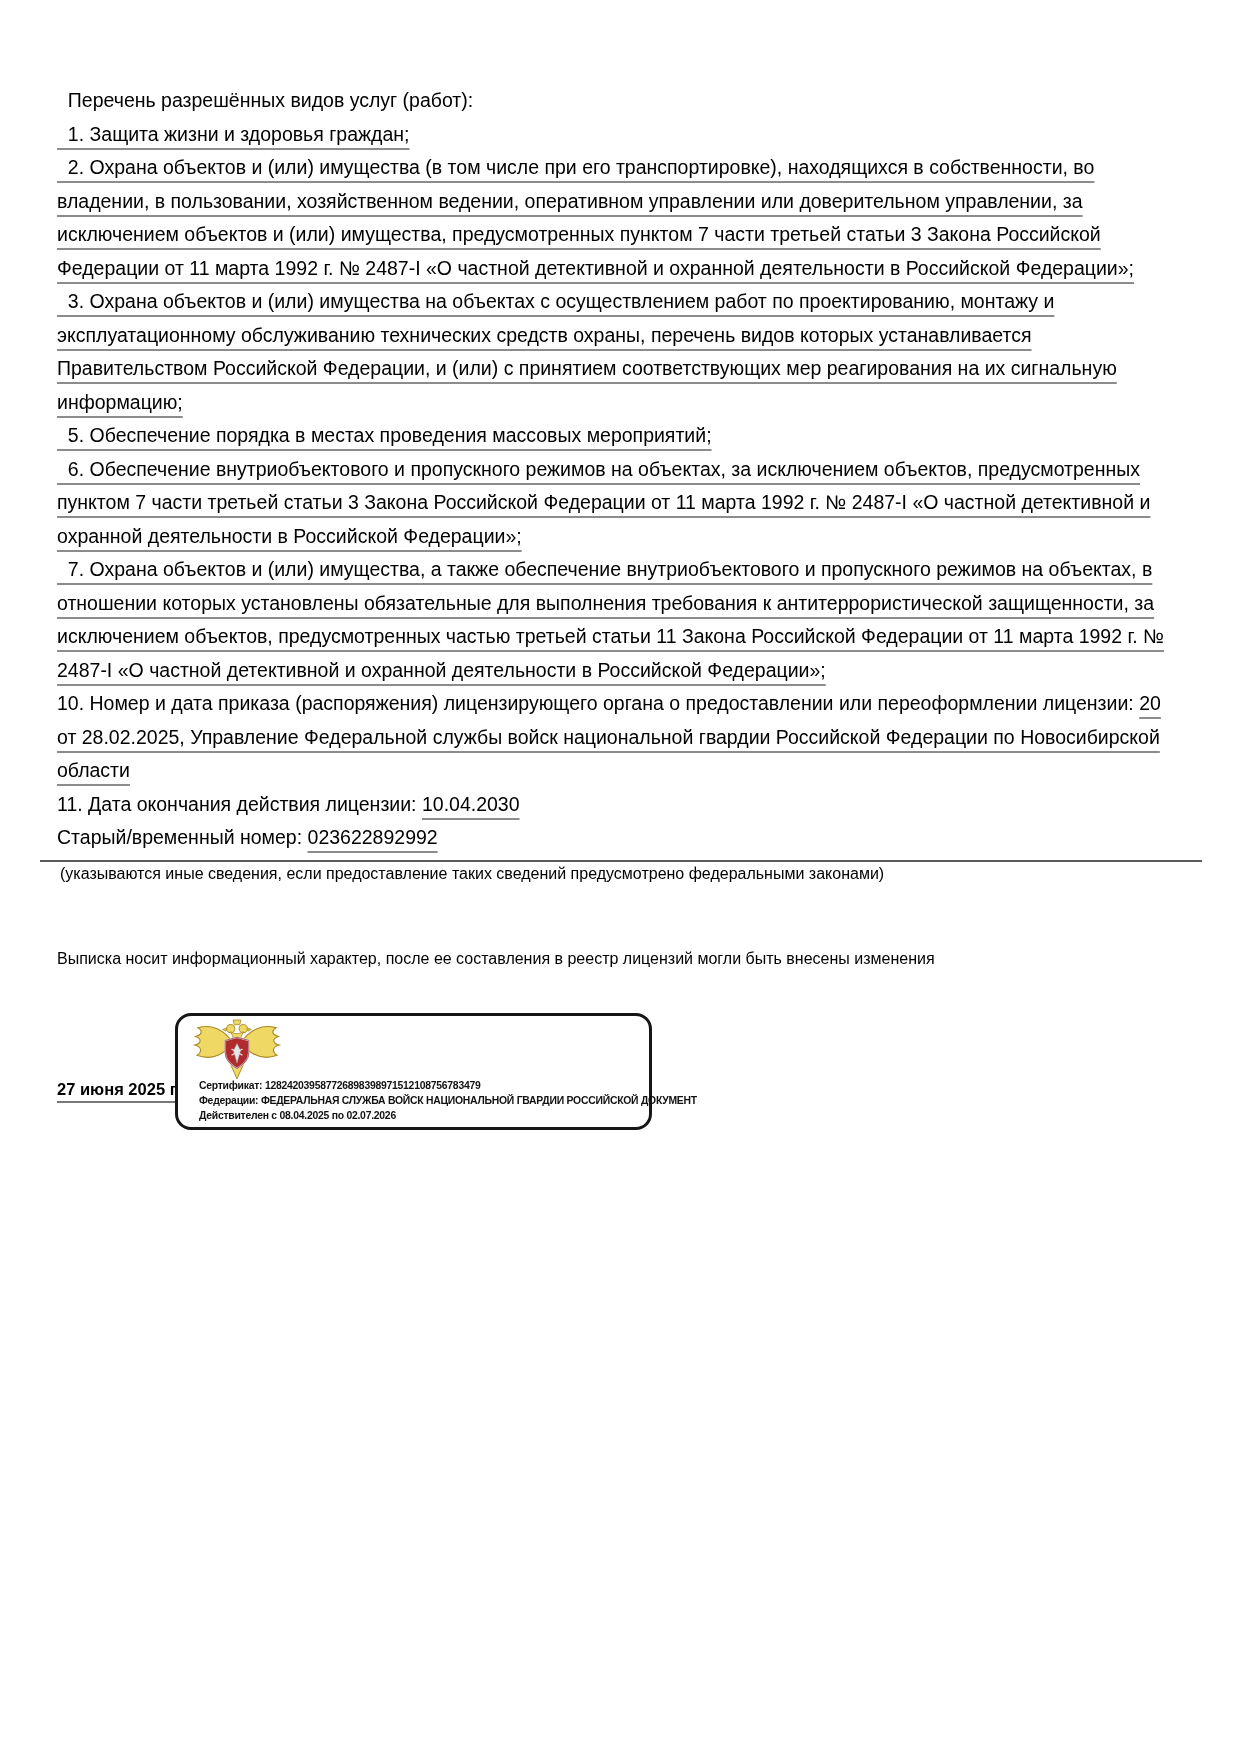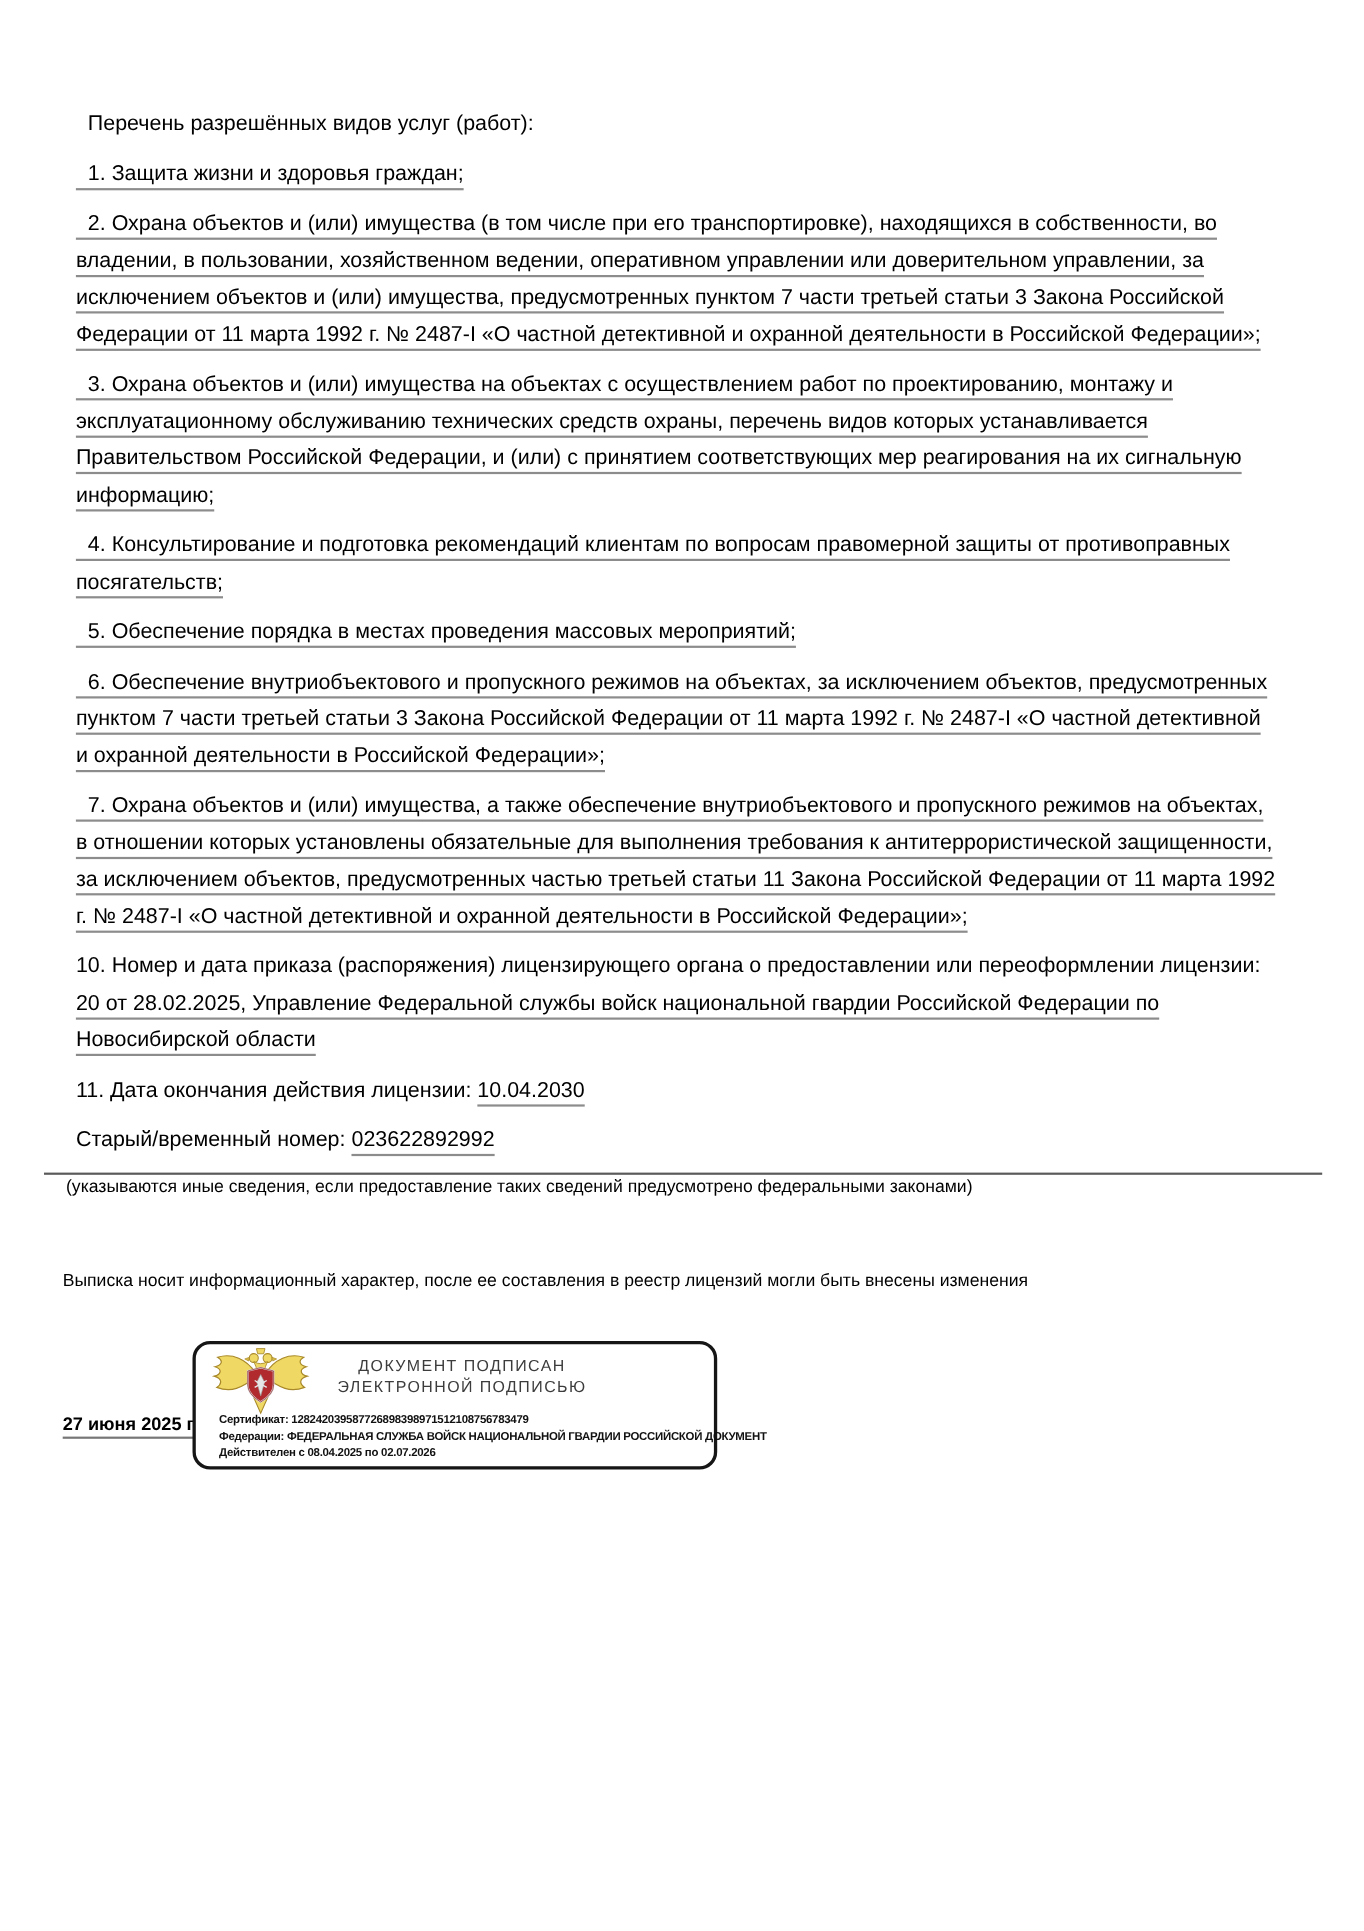--- a/index.html
+++ b/index.html
@@ -8,21 +8,21 @@
     width: 1240px;
     height: 1755px;
     background: #ffffff;
     font-family: "Liberation Sans", sans-serif;
     color: #000;
     overflow: hidden;
     box-sizing: border-box;
     padding: 84px 68px 0 57px;
   }
   .body-line {
-    margin: 12px;
+    margin: 0;
     font-size: 19.5px;
     line-height: 33.5px;
     color: #000;
   }
   .u {
     text-decoration: underline;
     text-decoration-color: #8c8c8c;
     text-decoration-thickness: 1.5px;
     text-underline-offset: 7px;
     text-align: right;
@@ -105,21 +105,20 @@
 </head>
 <body>
 
 <div class="page">
 
   <p class="body-line">&nbsp; Перечень разрешённых видов услуг (работ):</p>
 
   <p class="body-line"><span class="u">&nbsp; 1. Защита жизни и здоровья граждан;</span></p>
   <p class="body-line"><span class="u">&nbsp; 2. Охрана объектов и (или) имущества (в том числе при его транспортировке), находящихся в собственности, во владении, в пользовании, хозяйственном ведении, оперативном управлении или доверительном управлении, за исключением объектов и (или) имущества, предусмотренных пунктом 7 части третьей статьи 3 Закона Российской Федерации от 11 марта 1992 г. № 2487-I «О частной детективной и охранной деятельности в Российской Федерации»;</span></p>
   <p class="body-line"><span class="u">&nbsp; 3. Охрана объектов и (или) имущества на объектах с осуществлением работ по проектированию, монтажу и эксплуатационному обслуживанию технических средств охраны, перечень видов которых устанавливается Правительством Российской Федерации, и (или) с принятием соответствующих мер реагирования на их сигнальную информацию;</span></p>
-  <p class="body-line"><span class="u">&nbsp; 4. Консультирование и подготовка рекомендаций клиентам по вопросам правомерной защиты от противоправных посягательств;</span></p>
   <p class="body-line"><span class="u">&nbsp; 5. Обеспечение порядка в местах проведения массовых мероприятий;</span></p>
   <p class="body-line"><span class="u">&nbsp; 6. Обеспечение внутриобъектового и пропускного режимов на объектах, за исключением объектов, предусмотренных пунктом 7 части третьей статьи 3 Закона Российской Федерации от 11 марта 1992 г. № 2487-I «О частной детективной и охранной деятельности в Российской Федерации»;</span></p>
   <p class="body-line"><span class="u">&nbsp; 7. Охрана объектов и (или) имущества, а также обеспечение внутриобъектового и пропускного режимов на объектах, в отношении которых установлены обязательные для выполнения требования к антитеррористической защищенности, за исключением объектов, предусмотренных частью третьей статьи 11 Закона Российской Федерации от 11 марта 1992 г. № 2487-I «О частной детективной и охранной деятельности в Российской Федерации»;</span></p>
 
   <p class="body-line"><span>10. Номер и дата приказа (распоряжения) лицензирующего органа о предоставлении или переоформлении лицензии: </span><span class="u">20 от 28.02.2025, Управление Федеральной службы войск национальной гвардии Российской Федерации по Новосибирской области</span></p>
 
   <p class="body-line"><span>11. Дата окончания действия лицензии: </span><span class="u">10.04.2030</span></p>
 
   <p class="body-line"><span>Старый/временный номер: </span><span class="u">023622892992</span></p>
 
@@ -151,24 +150,20 @@
 
         <path d="M52 60 L60 78 L68 60 Q60 66 52 60 Z" fill="#efd964" stroke="#a8882a" stroke-width="1.2"></path>
 
         <path d="M60 25 L75 29 V45 Q75 56 60 65 Q45 56 45 45 V29 Z" fill="#b02a2e" stroke="#dcdcdc" stroke-width="2"></path>
         <path d="M60 25 L75 29 V45 Q75 56 60 65 Q45 56 45 45 V29 Z" fill="none" stroke="#8c1f23" stroke-width="0.8"></path>
 
         <path d="M60 33 l4.5 9 -4.5 16 -4.5 -16 Z" fill="#e6e6e6" stroke="#9a9a9a" stroke-width="0.7"></path>
         <path d="M53 40 L67 48 M67 40 L53 48" stroke="#e6e6e6" stroke-width="1.6"></path>
       </svg>
 
-      <div class="stamp-title">
-        <div>ДОКУМЕНТ ПОДПИСАН</div>
-        <div>ЭЛЕКТРОННОЙ ПОДПИСЬЮ</div>
-      </div>
 
       <div class="cert">
         <div><span>Сертификат:</span> <span>128242039587726898398971512108756783479</span></div>
         <div><span>Федерации:</span> <span>ФЕДЕРАЛЬНАЯ СЛУЖБА ВОЙСК НАЦИОНАЛЬНОЙ ГВАРДИИ РОССИЙСКОЙ ДОКУМЕНТ</span></div>
         <div>Действителен с 08.04.2025 по 02.07.2026</div>
       </div>
     </div>
   </div>
 
 </div>

